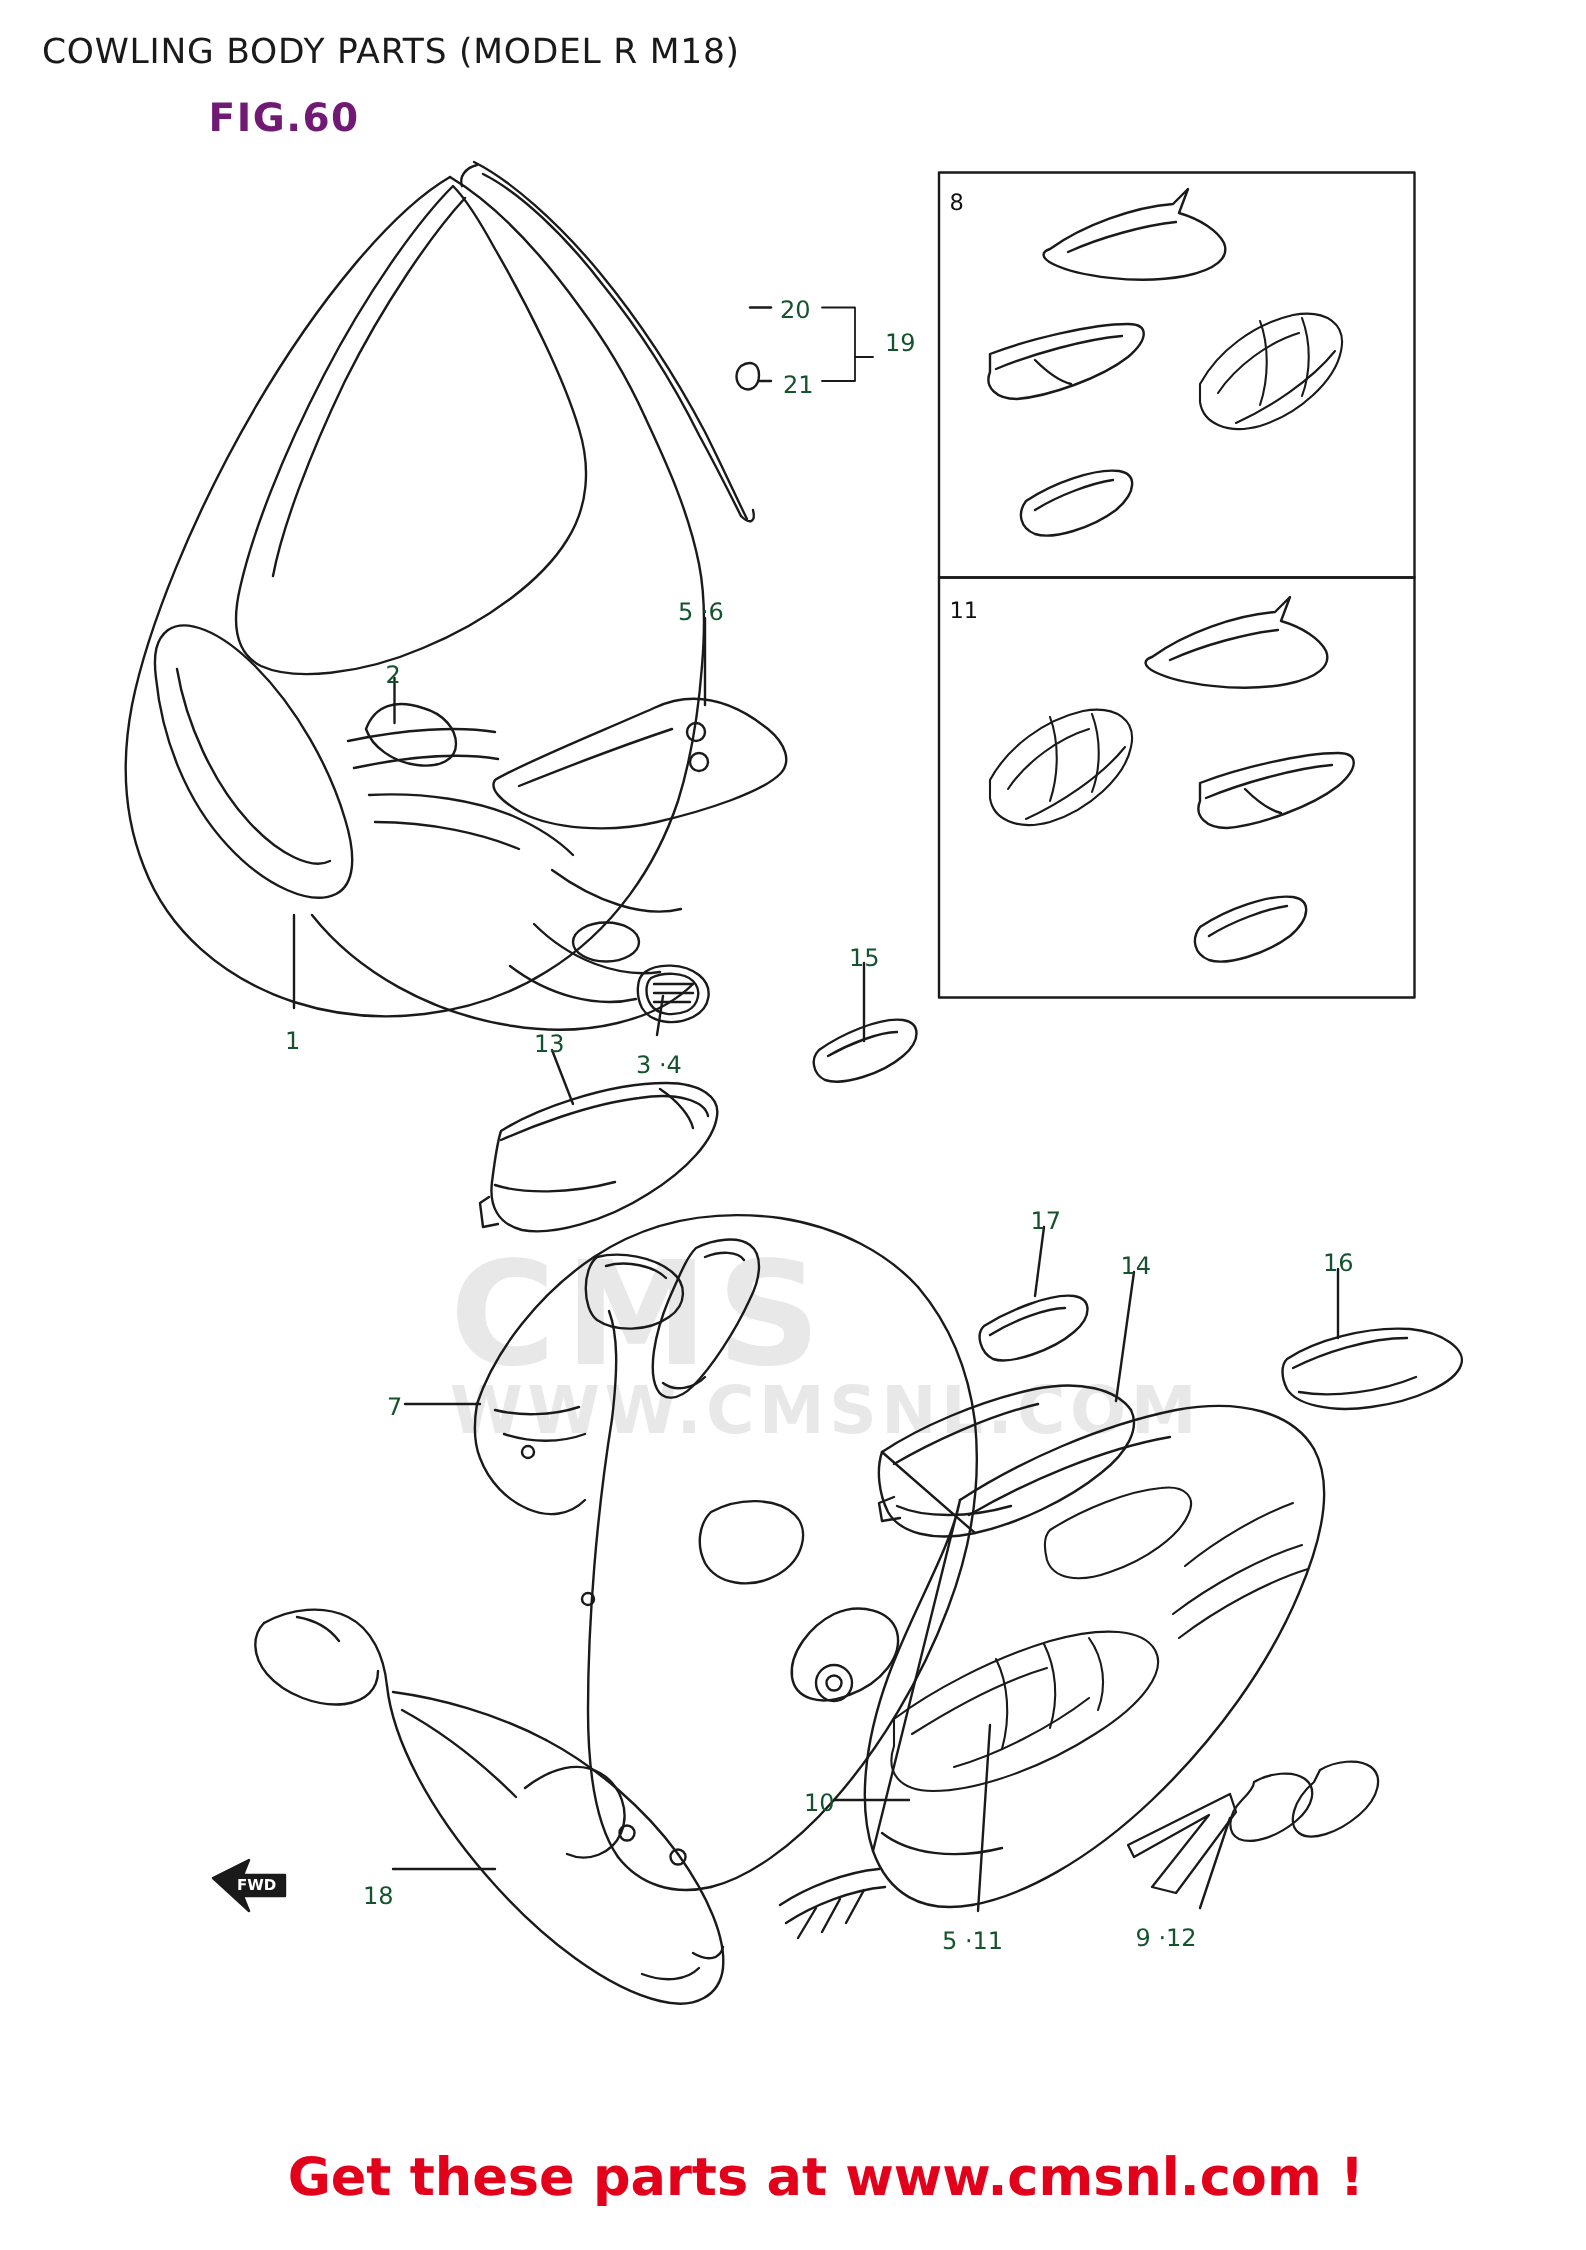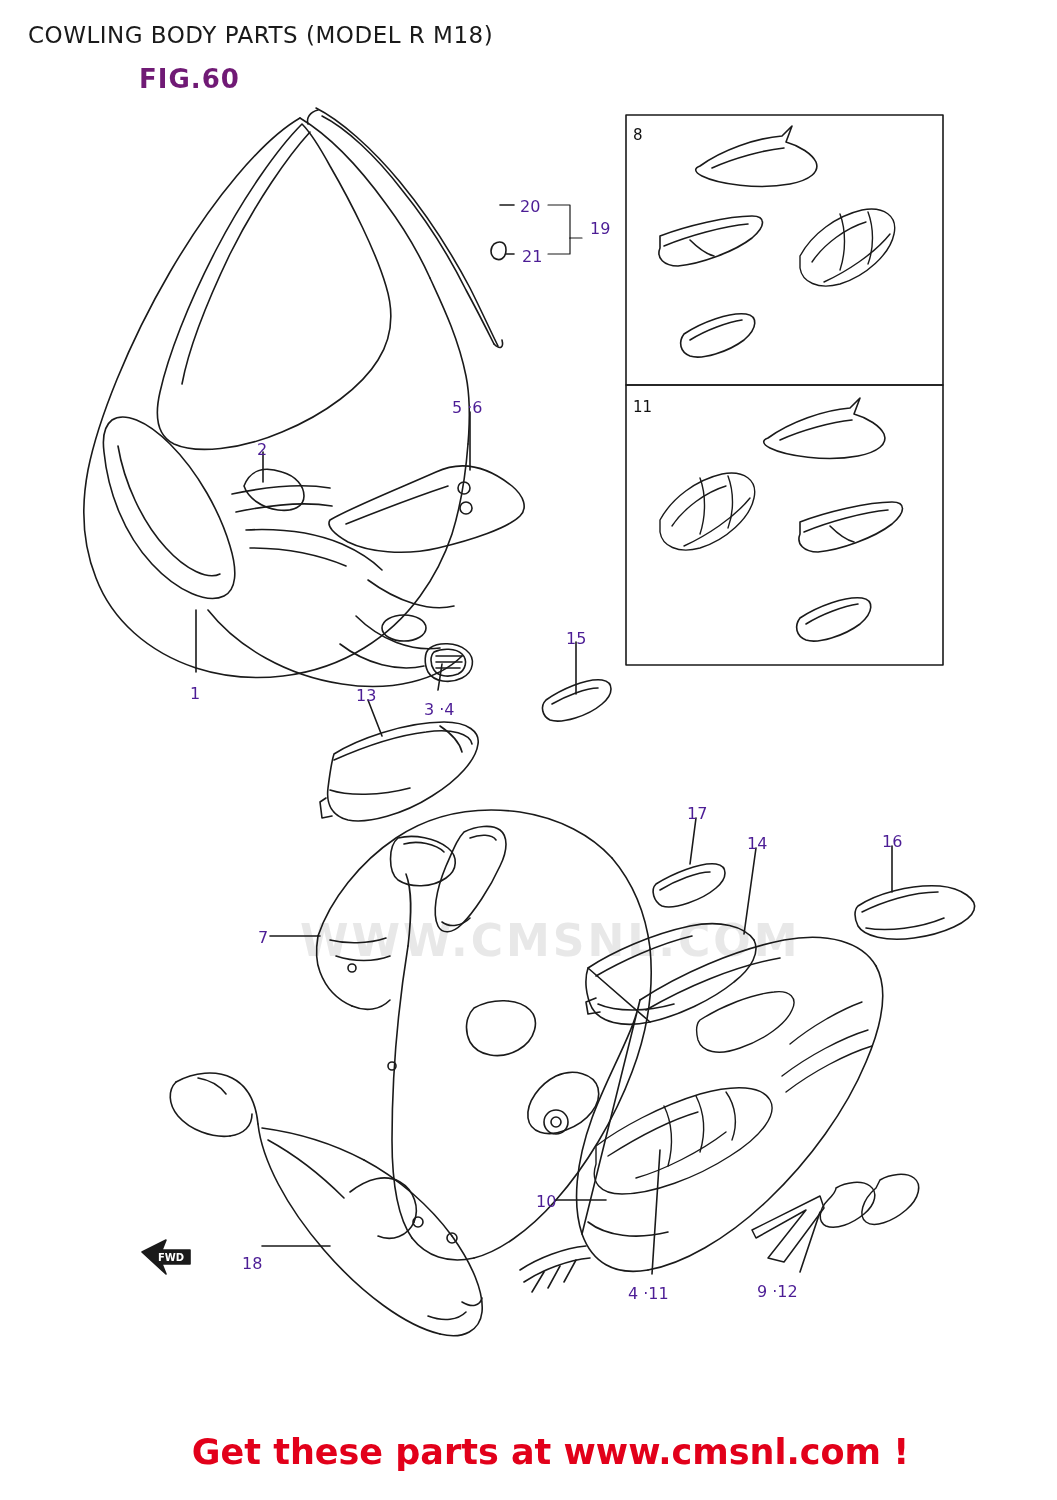--- a/index.html
+++ b/index.html
@@ -50,21 +50,21 @@
     font-size: 35px;
     font-weight: bold;
     color: #e2001a;
     letter-spacing: 0px;
     white-space: nowrap;
     padding-left: 44px;
   }
   .callout {
     position: absolute;
     font-size: 16px;
-    color: #4c1d95;
+    color: #14532d;
     white-space: nowrap;
     font-family: "DejaVu Sans", sans-serif;
   }
   .boxnum {
     position: absolute;
     font-size: 15px;
     color: #111;
   }
   .fwd {
     position: absolute;
@@ -101,20 +101,21 @@
   }
 </style>
 </head>
 <body>
 
 <div id="page">
 
   <div class="title">COWLING BODY PARTS (MODEL R M18)</div>
   <div class="figlabel">FIG.60</div>
 
+  <div class="wm" id="wm-cms">CMS</div>
   <div class="wm" id="wm-url">WWW.CMSNL.COM</div>
 
   <svg class="art" viewBox="0 0 1057 1500">
     <g fill="none" stroke="#1a1a1a" stroke-width="1.6" stroke-linejoin="round" stroke-linecap="round">
 
       <path d="M300 118 C262 140 212 200 170 272 C128 344 98 420 88 470
                C80 512 84 548 96 578 C112 620 148 652 196 668
                C252 686 316 678 364 648 C410 620 438 576 452 534
                C462 502 466 470 468 444"></path>
       <path d="M468 444 C470 420 470 396 466 376 C458 336 440 300 430 278"></path>
@@ -382,21 +383,21 @@
   <div class="callout" style="left:190px; top:684px;">1</div>
   <div class="callout" style="left:356px; top:686px;">13</div>
   <div class="callout" style="left:424px; top:700px;">3 ·4</div>
   <div class="callout" style="left:687px; top:804px;">17</div>
   <div class="callout" style="left:882px; top:832px;">16</div>
   <div class="callout" style="left:747px; top:834px;">14</div>
   <div class="callout" style="left:258px; top:928px;">7</div>
   <div class="callout" style="left:536px; top:1192px;">10</div>
   <div class="callout" style="left:242px; top:1238px;margin-top:16px;">18</div>
   <div class="callout" style="left:757px; top:1282px;">9 ·12</div>
-  <div class="callout" style="left:628px; top:1284px;">4 ·11</div>
+  <div class="callout" style="left:628px; top:1284px;">5 ·11</div>
 
   <div class="boxnum" style="left:633px; top:126px;">8</div>
   <div class="boxnum" style="left:633px; top:398px;">11</div>
 
   <div class="fwd" style="left:158px; top:1252px; color:#ffffff;">FWD</div>
 
   <div class="footer">Get these parts at www.cmsnl.com !</div>
 </div>
 
 </body></html>

